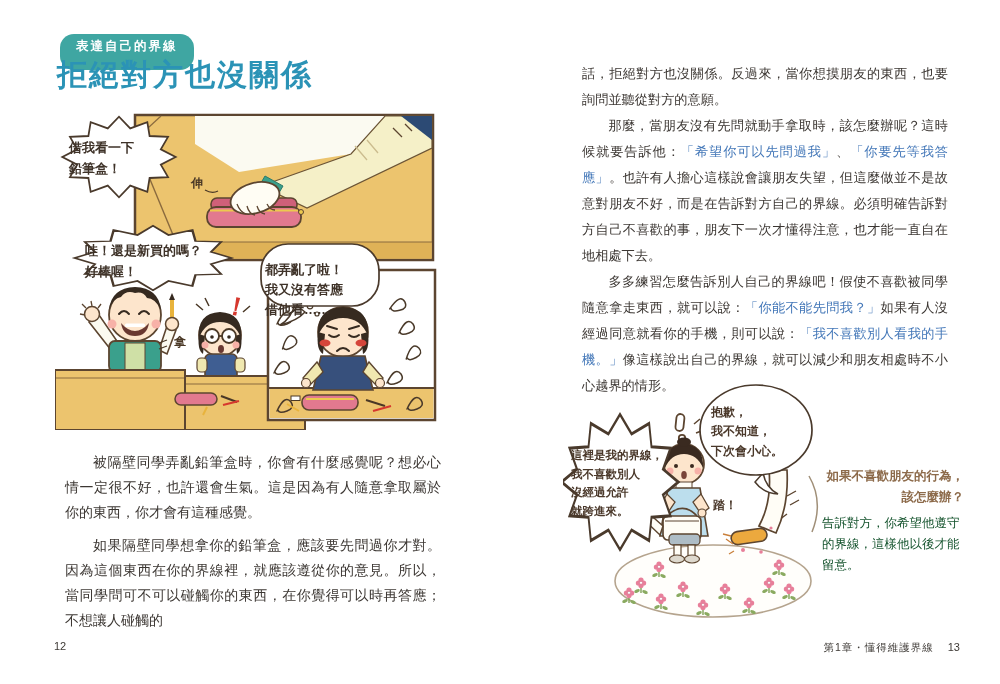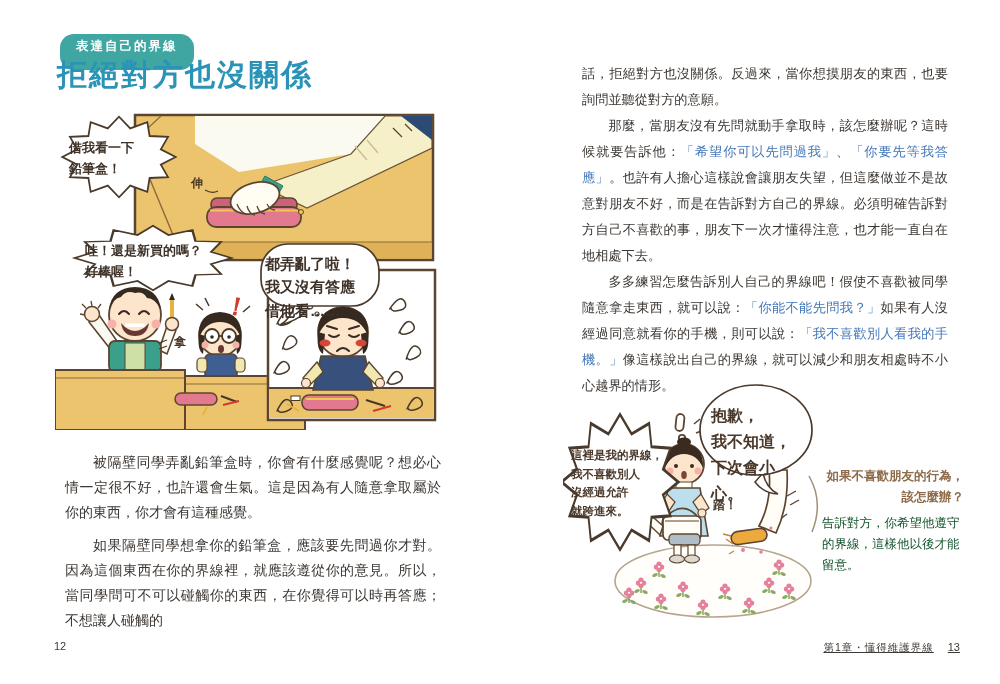--- a/index.html
+++ b/index.html
@@ -13,21 +13,21 @@
   .title{position:absolute;left:57px;top:58px;font-family:"Liberation Sans","DejaVu Sans",sans-serif;
          font-weight:bold;font-size:30px;color:#2b93b6;letter-spacing:2px;line-height:1.1;}
 
   
   .comic{position:absolute;left:55px;top:112px;width:390px;height:318px;}
   .comic svg{position:absolute;left:0;top:0;}
   .bubble-text{position:absolute;text-align:left;
          font-family:"Liberation Sans","DejaVu Sans",sans-serif;font-weight:600;color:#3e3228;}
   .bt1{left:14px;top:25px;width:100px;font-size:13px;line-height:1.65;}
   .bt2{left:30px;top:129px;width:145px;font-size:13px;line-height:1.6;}
-  .bt3{left:210px;top:140px;width:110px;font-size:15px;line-height:1.55;}
+  .bt3{left:210px;top:148px;width:110px;font-size:13px;line-height:1.55;}
   .lbl{position:absolute;font-family:"Liberation Sans","DejaVu Sans",sans-serif;
        font-size:12px;font-weight:600;color:#4a3826;}
   .lbl-reach{left:136px;top:63px;}
   .lbl-take{left:119px;top:222px;}
   .comic-exclaim{position:absolute;left:169px;top:178px;color:#d6382e;font-weight:bold;
        font-size:25px;transform:rotate(12deg);font-family:"Liberation Sans",sans-serif;}
 
   
   .body-left{position:absolute;left:57px;top:442px;width:392px;font-size:14px;
              line-height:25px;text-align:justify;}
@@ -35,36 +35,36 @@
   .body-right{position:absolute;left:582px;top:61px;width:366px;font-size:13.2px;
              line-height:26px;text-align:justify;}
   .body-right p{margin:0;text-indent:2em;}
   .body-right p.noindent{text-indent:0;}
   .blue{color:#4377b8;}
 
   
   .illus2{position:absolute;left:563px;top:378px;width:290px;height:255px;}
   .illus2 svg{position:absolute;left:0;top:0;}
   .it-spiky{left:8px;top:68px;width:100px;font-size:11.5px;line-height:1.62;color:#4a382a;}
-  .it-round{left:148px;top:25px;width:90px;font-size:16px;line-height:1.62;color:#4a382a;}
+  .it-round{left:148px;top:25px;width:90px;font-size:12px;line-height:1.62;color:#4a382a;}
   .it-step{position:absolute;left:150px;top:119px;font-size:12px;font-weight:700;color:#4a382a;
            font-family:"Liberation Sans","DejaVu Sans",sans-serif;}
 
   
   .note{position:absolute;left:822px;top:466px;width:142px;
         font-family:"Liberation Sans","DejaVu Sans",sans-serif;}
   .note-title{font-weight:bold;color:#8d6b4b;font-size:12.5px;line-height:1.68;text-align:right;}
   .note-body{color:#14532d;font-size:12.5px;line-height:1.68;margin-top:5px;}
 
   
   .pageno{position:absolute;top:640px;font-family:"Liberation Sans","DejaVu Sans",sans-serif;
           font-size:11px;color:#3e3a36;margin-left:24px;}
   .pn-left{left:30px;}
   .footer-right{position:absolute;right:40px;top:641px;font-family:"Liberation Sans","DejaVu Sans",sans-serif;
-          font-size:10.5px;color:#3e3a36;letter-spacing:1px;text-decoration:underline;}
+          font-size:10.5px;color:#3e3a36;letter-spacing:1px;}
   .footer-right .num{margin-left:14px;font-size:11px;letter-spacing:0;}
 </style>
 </head>
 <body>
 
 <div class="spread">
 
   <div class="badge">表達自己的界線</div>
   <div class="title">拒絕對方也沒關係</div>
 

